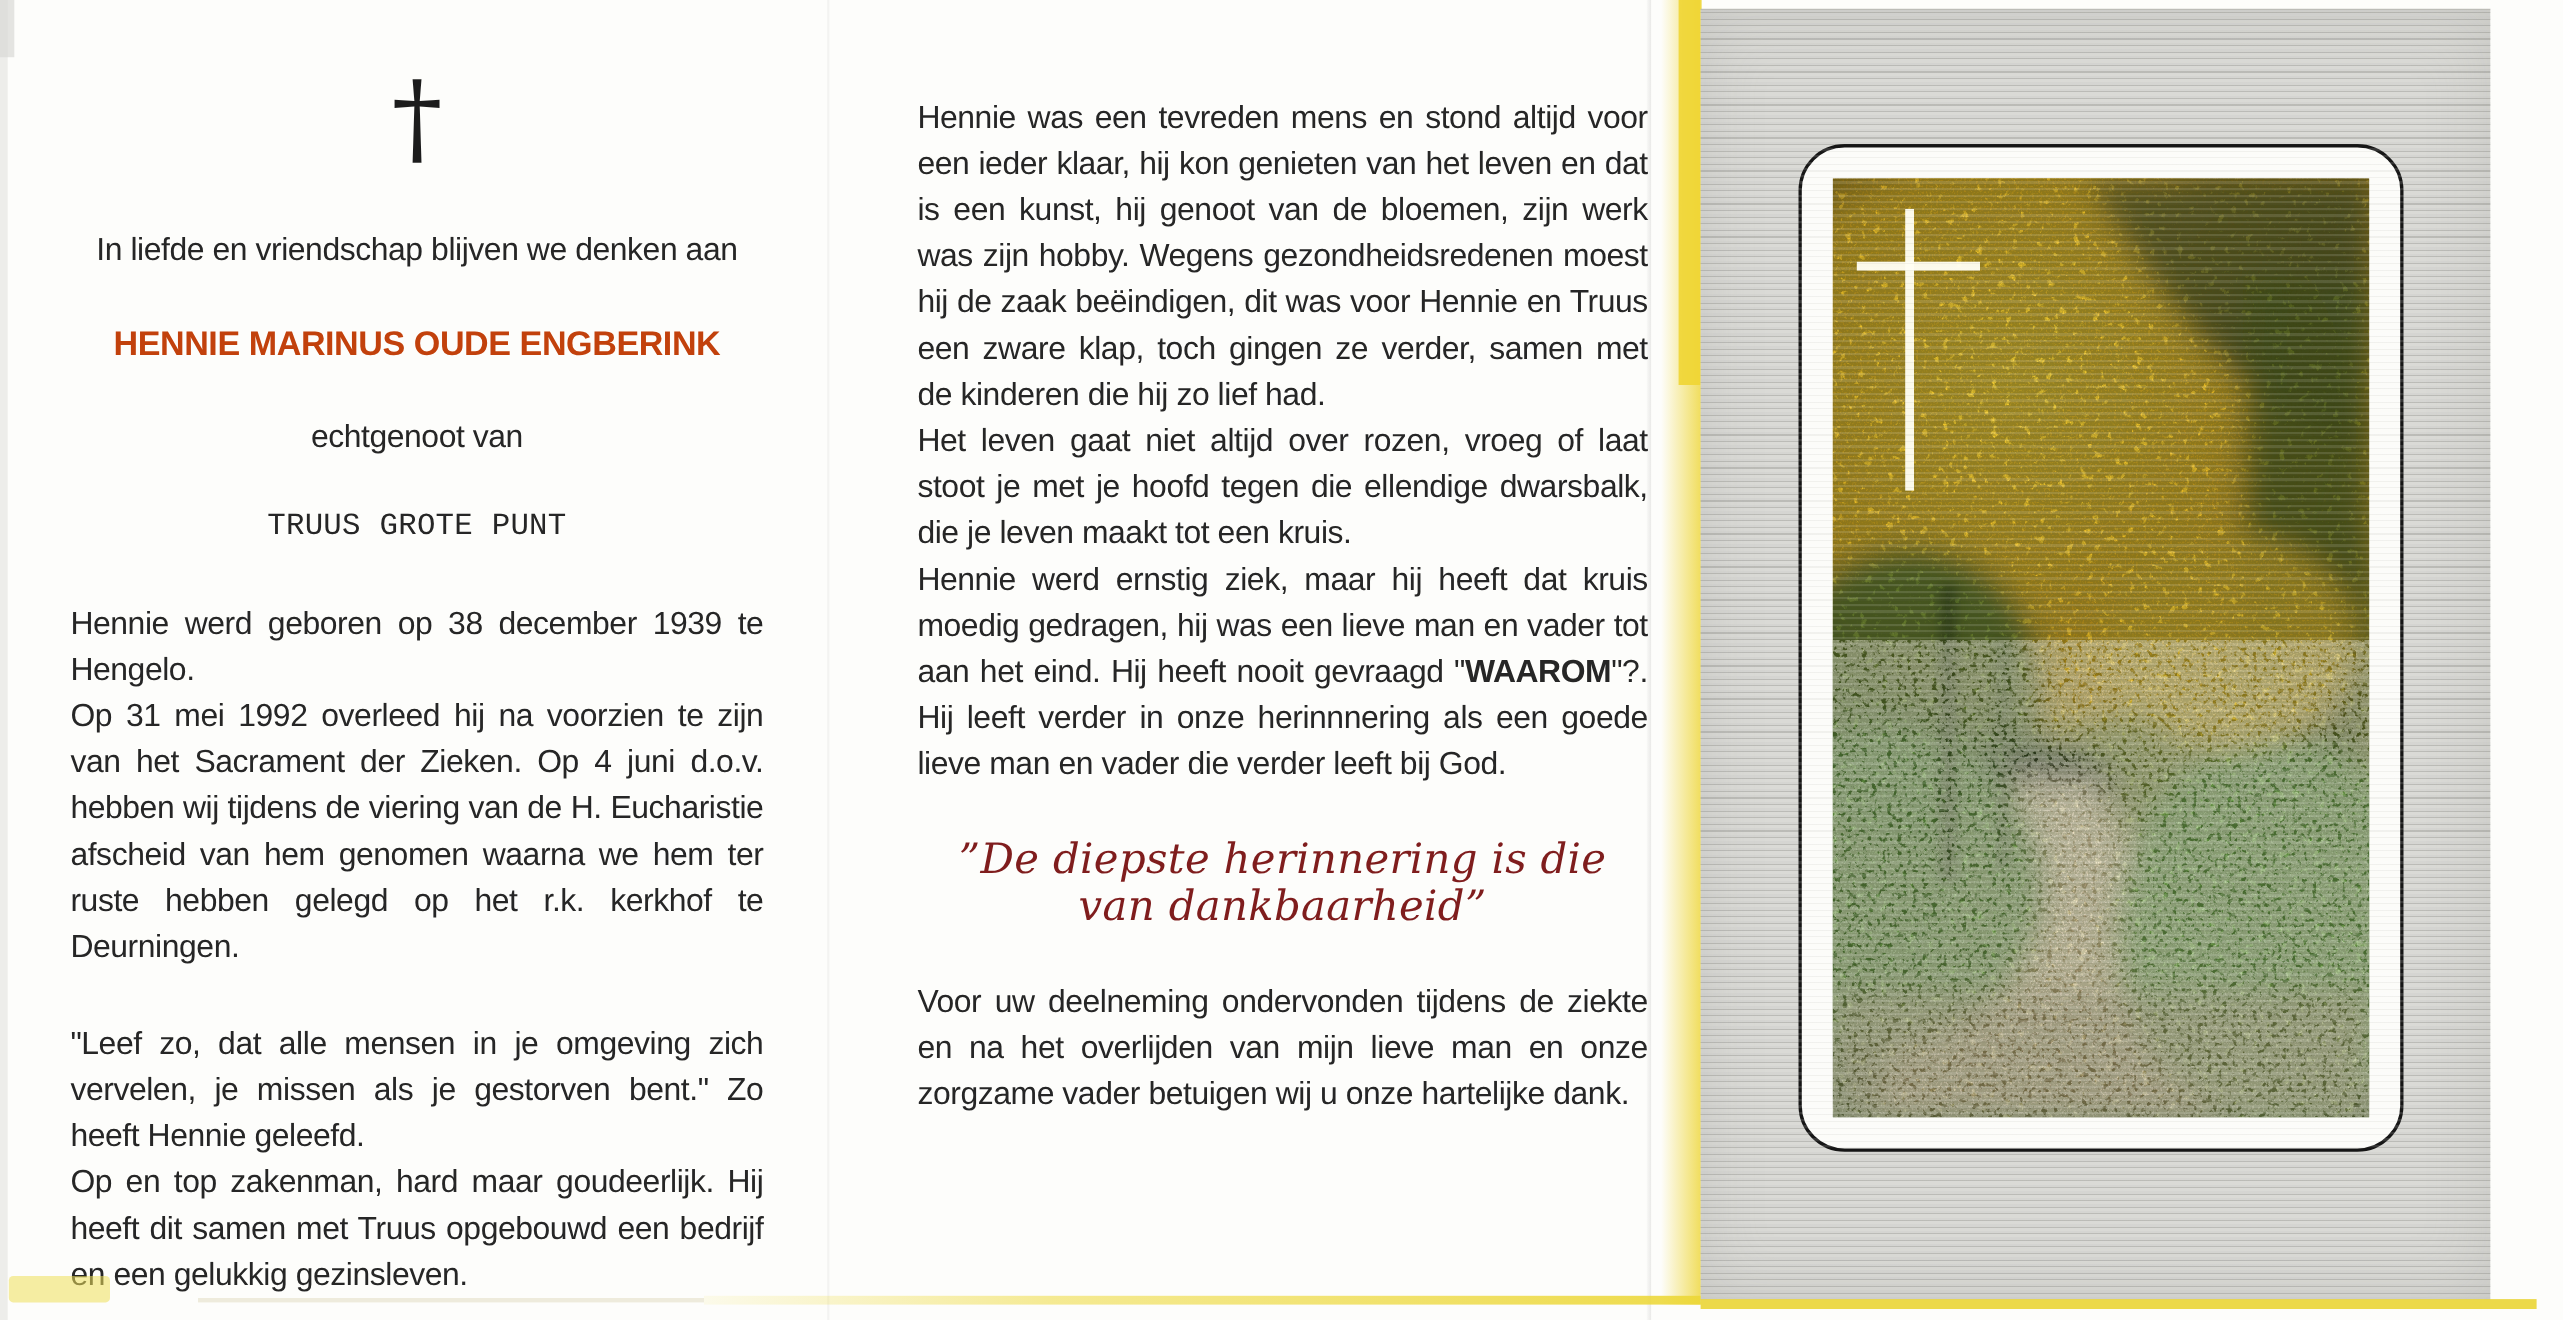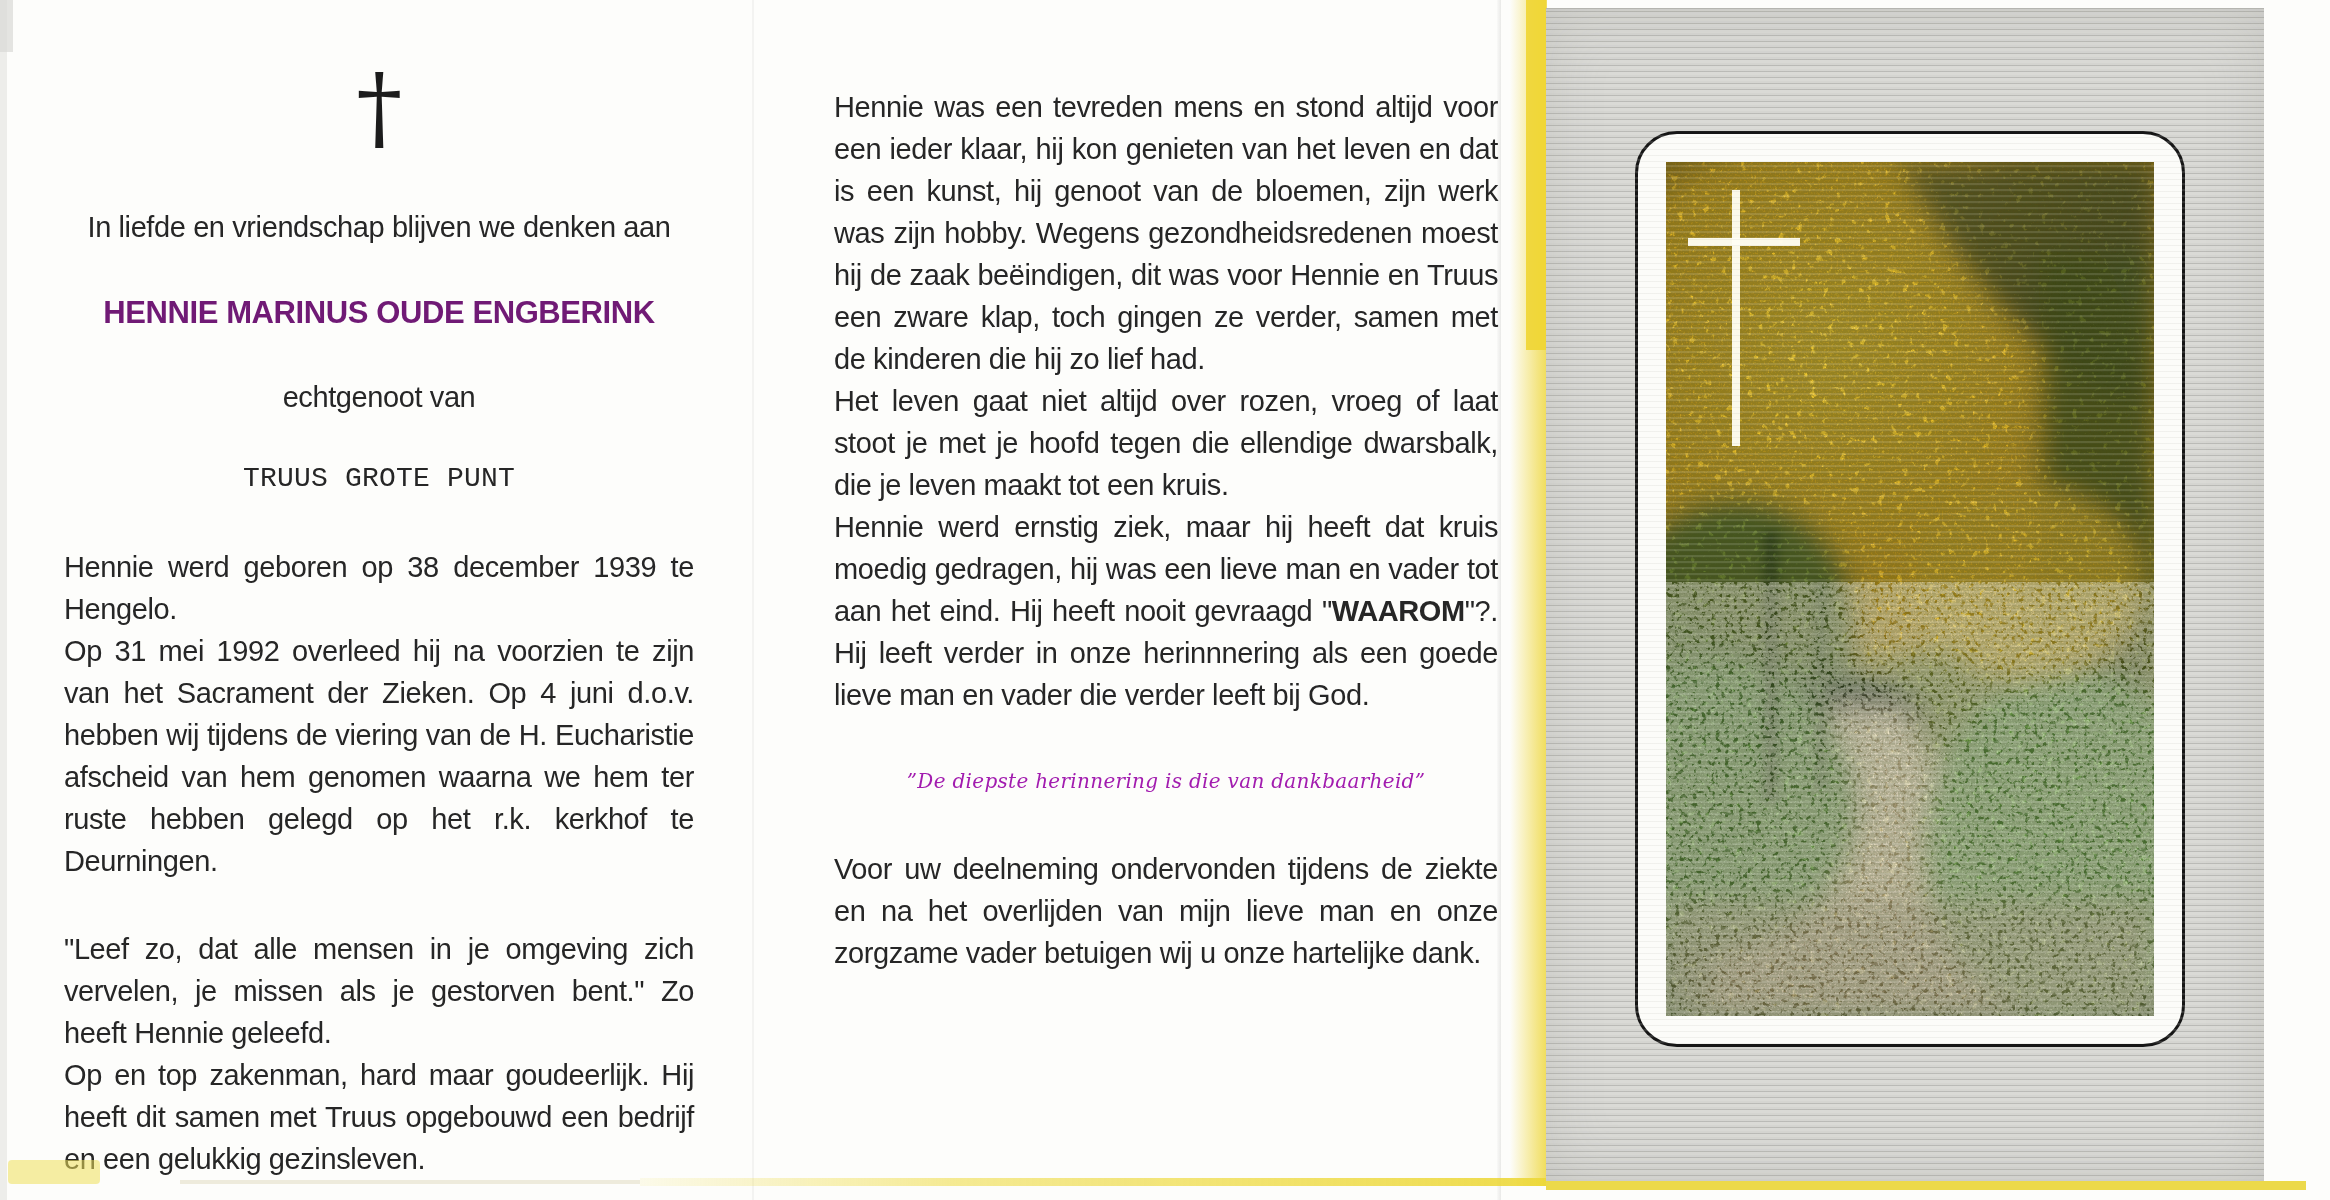--- a/index.html
+++ b/index.html
@@ -21,28 +21,28 @@
   .col p{margin:0; text-align:justify;}
   .col-left{left:64px; top:56px; width:630px;}
   .col-mid{left:834px; top:86px; width:664px;}
 
   .cross-glyph{
     text-align:center; font-family:"DejaVu Serif", serif;
     font-size:92px; line-height:104px; color:#1c1c1c; font-weight:400;
   }
   .center{text-align:center !important;}
   .intro{margin-top:46px !important;}
-  .name{margin-top:44px !important; font-weight:700; font-size:31px; color:#701a75;}
+  .name{margin-top:44px !important; font-weight:700; font-size:31px; color:#c2410c;}
   .rel{margin-top:42px !important;}
   .spouse{margin-top:40px !important; font-size:28px; letter-spacing:0.2px;font-family:Liberation Mono, monospace;}
   .block{margin-top:46px;}
   .script-quote{
     margin-top:44px !important; text-align:center !important;
     font-family:"DejaVu Serif", serif; font-style:italic;
-    font-size:20px; letter-spacing:0.3px; color:#a21caf;
+    font-size:38px; letter-spacing:0.3px; color:#7f1d1d;
   }
   .thanks{margin-top:46px !important;}
   .signature{margin-top:4px !important; text-align:right !important; padding-right:6px;}
 
   
   .scan-strip{
     position:absolute; left:1510px; top:0; width:37px; height:1186px;
     background:linear-gradient(to right, rgba(244,232,120,0.0), rgba(238,215,62,0.85));
   }
   .scan-strip-bright{

